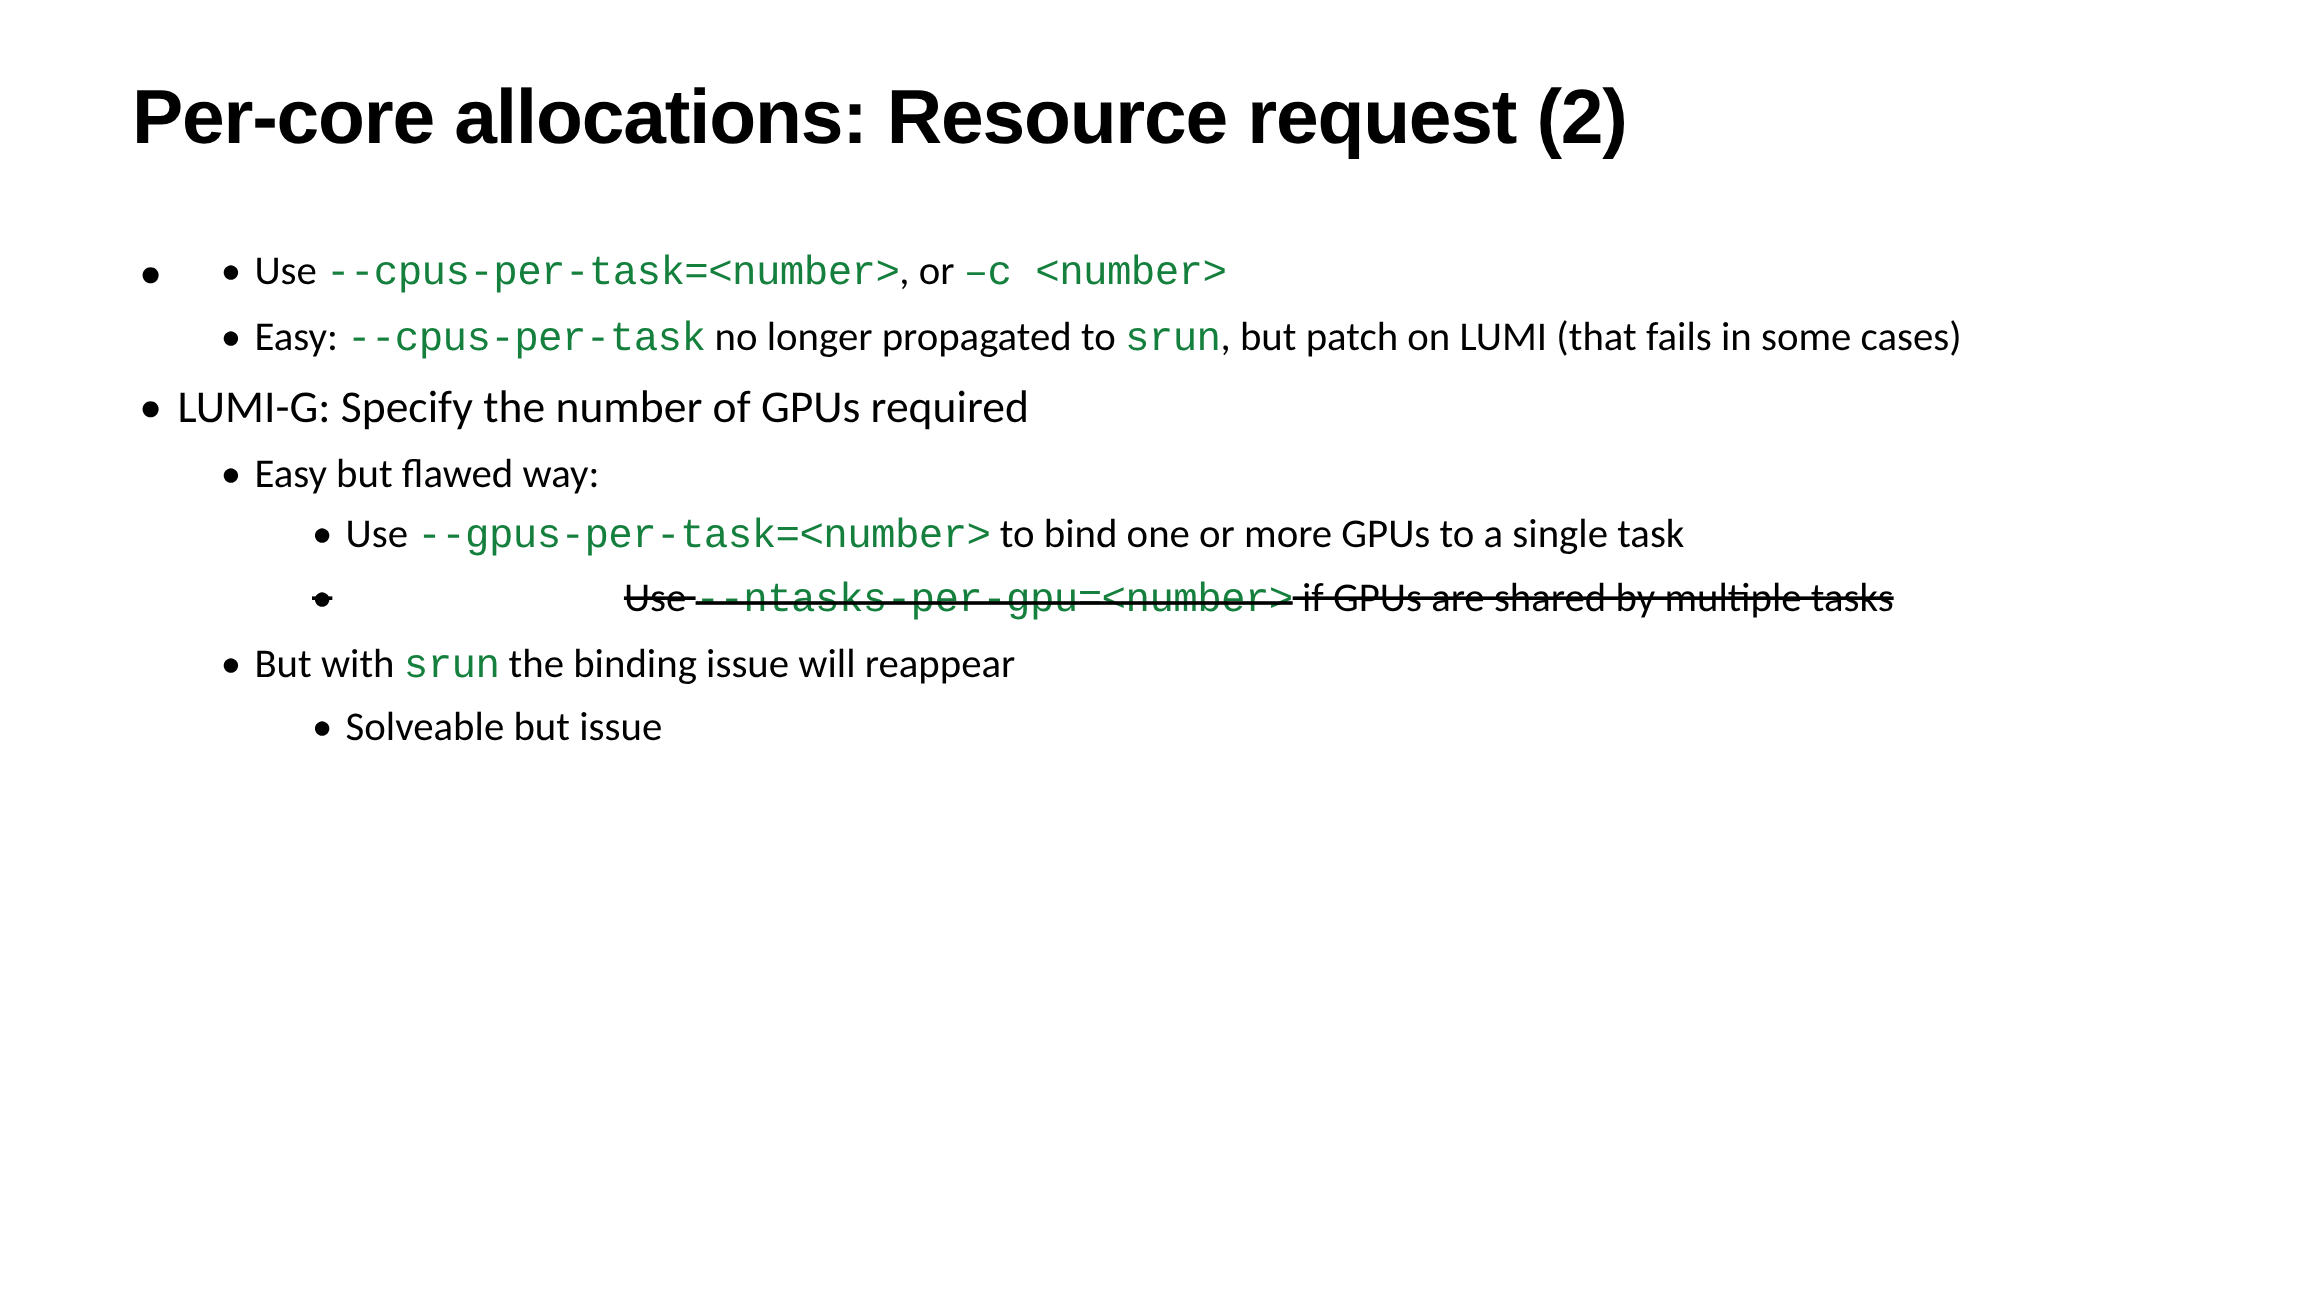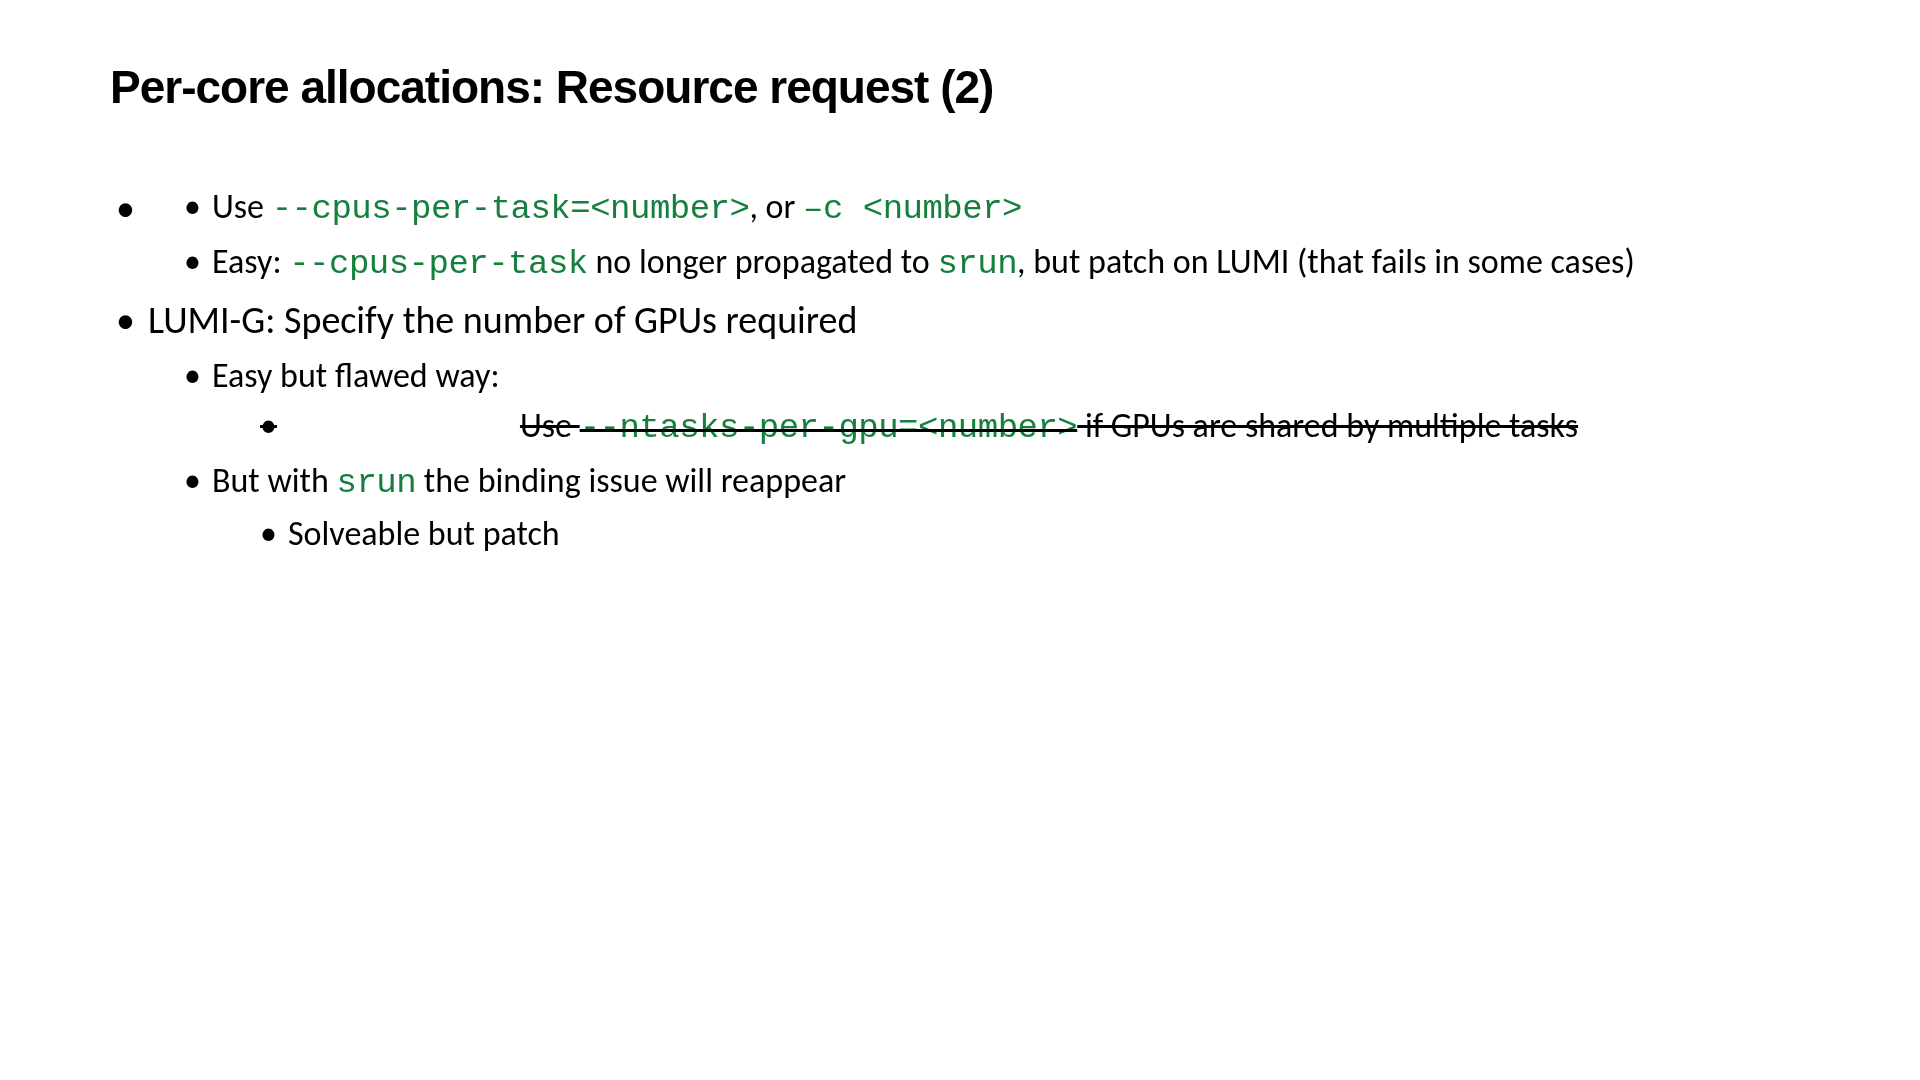--- a/index.html
+++ b/index.html
@@ -11,21 +11,21 @@
       width: 1920px;
       height: 1080px;
       background: #ffffff;
       font-family: 'Segoe UI', 'Calibri', Arial, sans-serif;
       color: #000000;
       padding: 60px 110px 60px 110px;
       overflow: hidden;
     }
     .title {
       font-family: 'Century Gothic', 'Futura', 'Arial', sans-serif;
-      font-size: 46px;
+      font-size: 64px;
       font-weight: 900;
       letter-spacing: -1px;
       margin-bottom: 70px;
     }
     ul {
       list-style: none;
     }
     .level-1 {
       padding-left: 0;
     }
@@ -108,28 +108,31 @@
       </li>
     </ul>
   </li>
 
   <li>
     <span>LUMI-G: Specify the number of GPUs required</span>
     <ul class="level-2">
       <li>
         <span>Easy but flawed way:</span>
         <ul class="level-3">
+          <li>
+            <span>Use </span><span class="code">--gpus-per-task=&lt;number&gt;</span><span> to bind one or more GPUs to a single task</span>
+          </li>
           <li class="strike">
             <span>Use </span><span class="code">--ntasks-per-gpu=&lt;number&gt;</span><span> if GPUs are shared by multiple tasks</span>
           </li>
         </ul>
       </li>
       <li>
         <span>But with </span><span class="code">srun</span><span> the binding issue will reappear</span>
         <ul class="level-3">
           <li>
-            <span>Solveable but patch</span>
+            <span>Solveable but issue</span>
           </li>
         </ul>
       </li>
     </ul>
   </li>
 </ul>
 
 </body></html>

